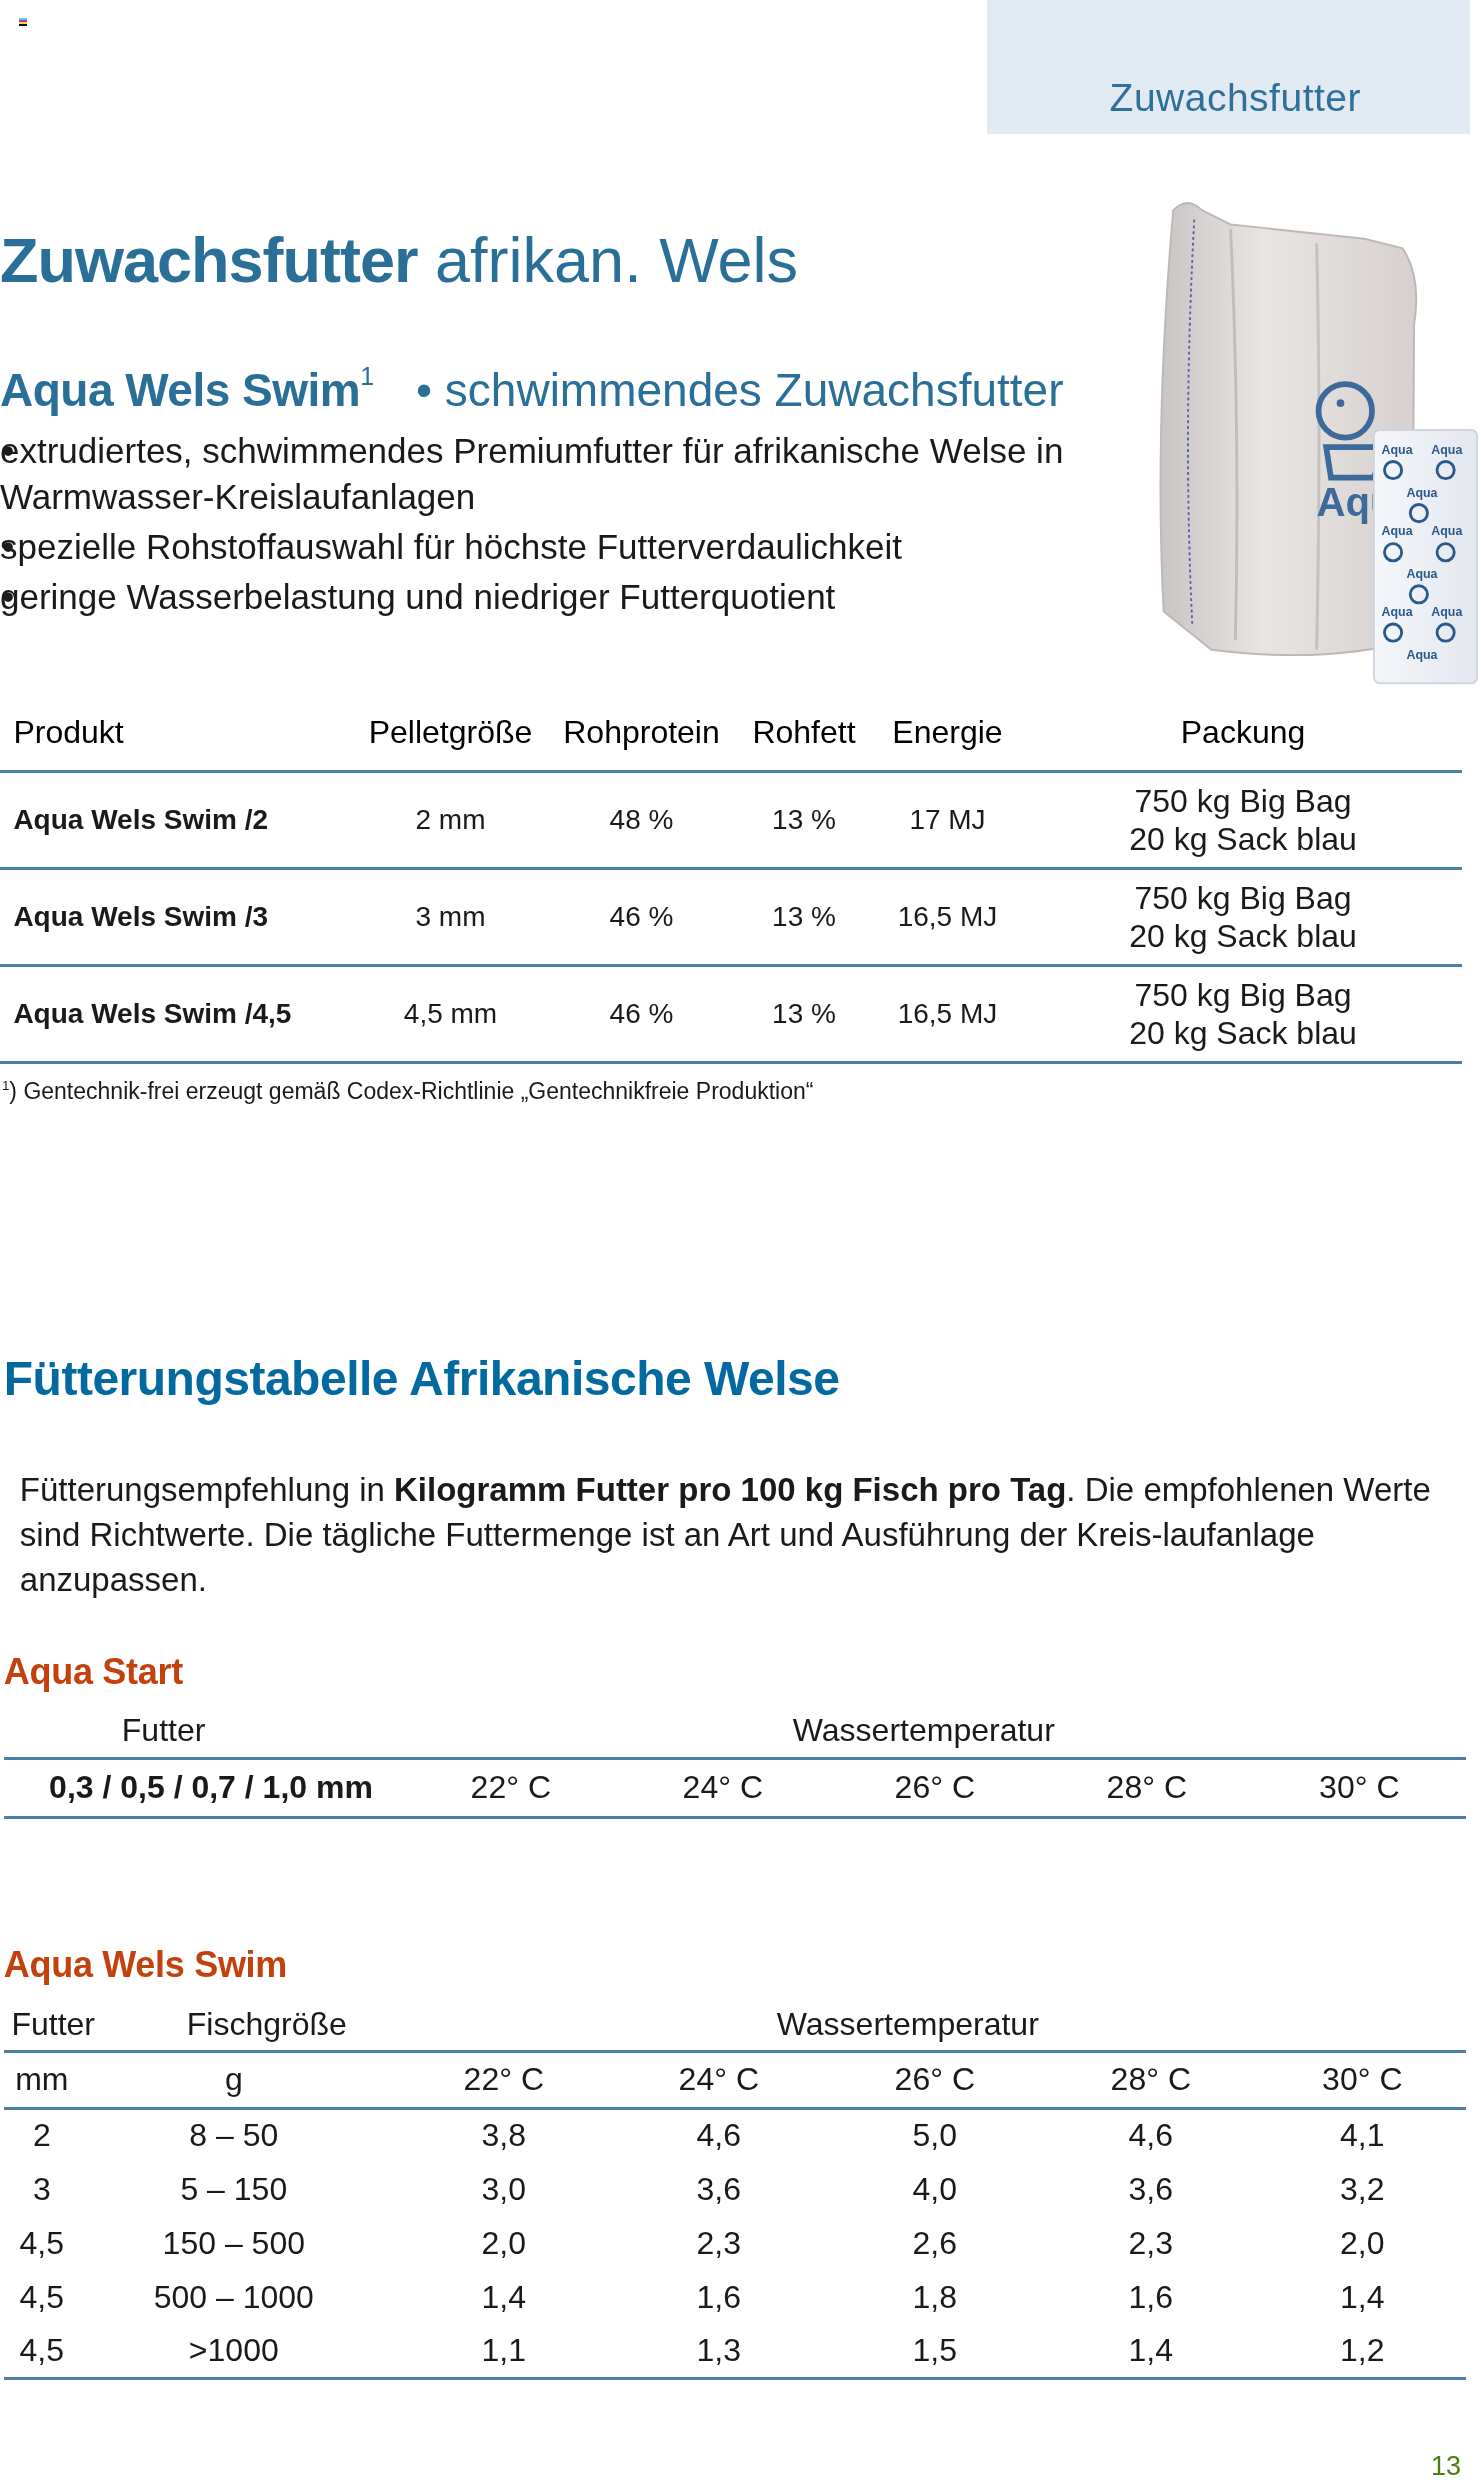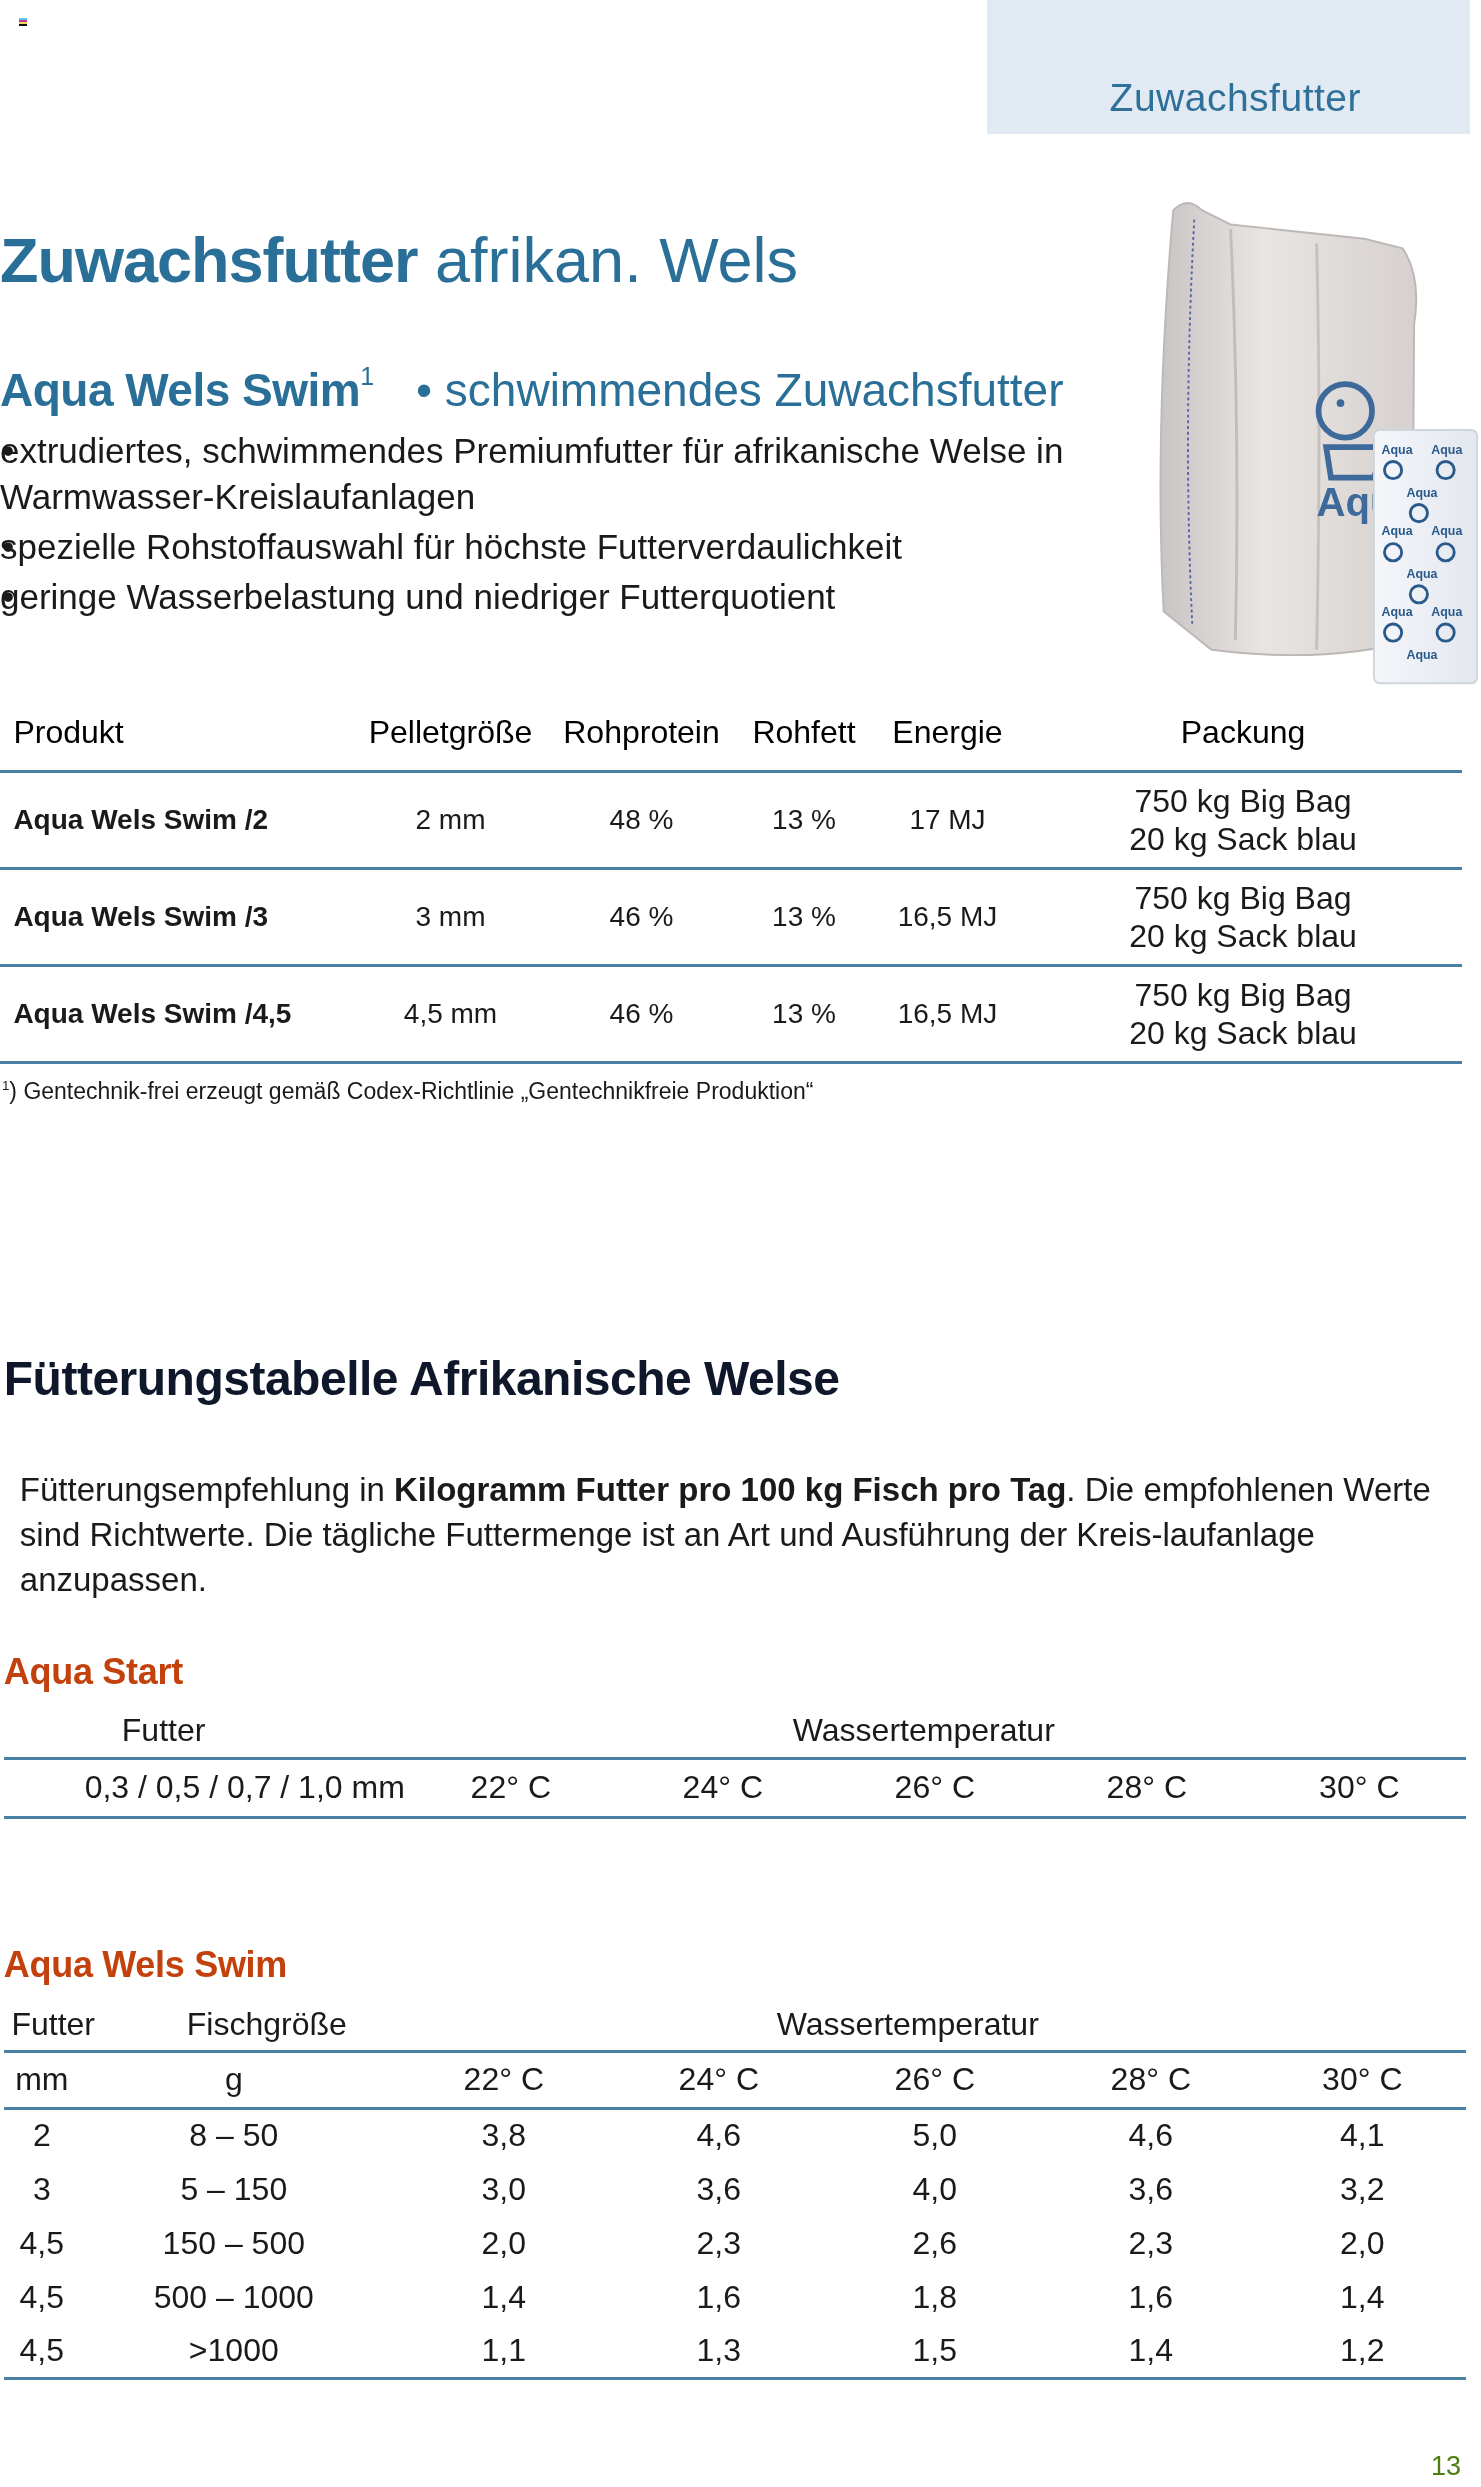--- a/index.html
+++ b/index.html
@@ -32,21 +32,21 @@
     .spec-table thead tr { border-bottom: 3.8px solid #4a7fa4; }
     .spec-table tbody tr { border-bottom: 3.8px solid #4a7fa4; height: 97px; }
     .spec-table td { font-size: 28px; vertical-align: middle; text-align: center; color: #1a1a1a; }
     .spec-table td.name { text-align: left; font-weight: 700; padding-left: 13.4px; }
     .spec-table th.name { text-align: left; padding-left: 13.4px; }
     .spec-table td.pack { line-height: 38px; font-size: 32px; }
 
     .footnote { position: absolute; left: 1.9px; top: 1078px; font-family: "Liberation Sans", sans-serif; font-size: 23px; color: #1a1a1a; }
     .footnote sup { font-size: 13.4px; vertical-align: top; }
 
-    .h2 { position: absolute; left: 3.8px; top: 1351px; font-size: 48px; font-weight: 700; color: #0f172a; font-family: "Liberation Sans", sans-serif; letter-spacing: -0.5px; }
+    .h2 { position: absolute; left: 3.8px; top: 1351px; font-size: 48px; font-weight: 700; color: #0369a1; font-family: "Liberation Sans", sans-serif; letter-spacing: -0.5px; }
 
     .intro { position: absolute; left: 3.8px; top: 1467px; width: 1471px; font-size: 33px; line-height: 45px; font-family: "Liberation Sans", sans-serif; color: #1a1a1a; margin-left: 16px; }
     .intro b { font-weight: 700; }
 
     .h3 { position: absolute; font-size: 36px; font-weight: 700; color: #c2410c; font-family: "Liberation Sans", sans-serif; letter-spacing: -0.3px; }
 
     table.feed { position: absolute; border-collapse: collapse; font-family: "Liberation Sans", sans-serif; width: 1462px; }
     table.feed th { font-weight: 400; font-size: 32px; color: #1a1a1a; }
     table.feed td { font-size: 32px; text-align: center; color: #1a1a1a; }
     .rule-bottom { border-bottom: 3.8px solid #4a7fa4; }
@@ -214,21 +214,21 @@
       <col style="width:212px">
       <col style="width:212px">
       <col>
   </colgroup>
   <tbody>
       <tr class="rule-bottom" style="height:54px;">
     <th style="text-align:left; padding-left:118px;">Futter</th>
     <th colspan="5" style="text-align:left; padding-left:388px;">Wassertemperatur</th>
   </tr>
   <tr class="rule-bottom" style="height:59px;">
-    <td style="text-align:right; padding-left:13.4px;">0,3 / 0,5 / 0,7 / 1,0 mm</td>
+    <td style="text-align:center; padding-left:13.4px;font-weight:bold;">0,3 / 0,5 / 0,7 / 1,0 mm</td>
     <td>22° C</td>
     <td>24° C</td>
     <td>26° C</td>
     <td>28° C</td>
     <td>30° C</td>
   </tr>
 </tbody>
   </table>
 
 <h3 class="h3" style="left:3.8px; top:1944px;">Aqua Wels Swim</h3>

